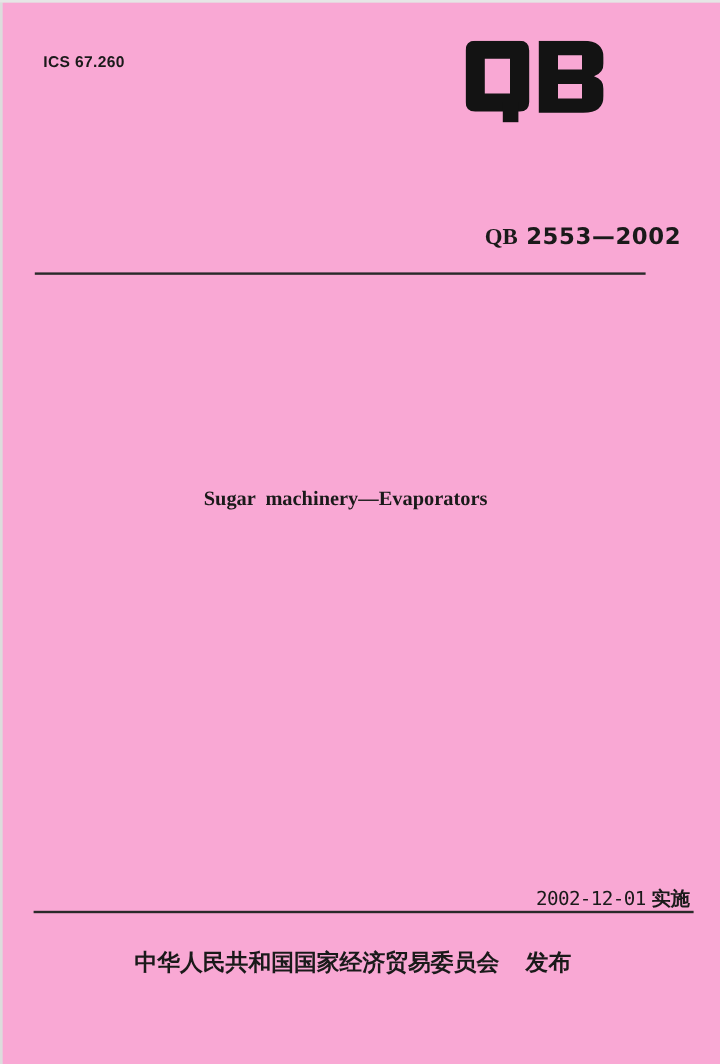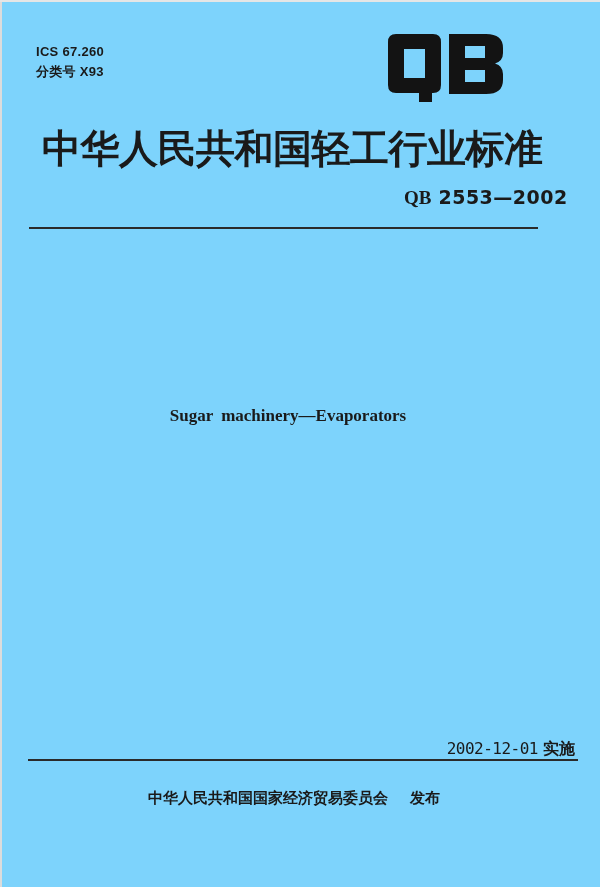--- a/index.html
+++ b/index.html
@@ -1,21 +1,21 @@
 <!DOCTYPE html>
 <html><head>
 <meta charset="utf-8">
 <style>
   * { margin:0; padding:0; box-sizing:border-box; }
   html,body { background:#e9e9e9; }
   .page {
     position:relative;
     width:600px; height:887px;
     margin:0 auto;
-    background:#7dd3fc;
+    background:#f9a8d4;
     color:#1a1a1a;
     font-family:"Liberation Sans", sans-serif;
     overflow:hidden;
     box-shadow:inset 2px 2px 0 #e2e2e2;
   }
   .scan-edge-left { position:absolute; left:0; top:0; width:2px; height:100%; background:#dcdcdc; }
   .scan-edge-top  { position:absolute; left:0; top:0; width:100%; height:2px; background:#e6e6e6; }
 
   .meta-block {
     position:absolute; left:36px; top:42px;
@@ -60,48 +60,46 @@
   .date-row { position:absolute; left:0; top:739px; width:600px; height:20px; font-size:16px; }
   .date-item { position:absolute; white-space:nowrap; }
   .date-item .num { font-family:"DejaVu Sans Mono", monospace; letter-spacing:-0.5px; }
   .date-item .lbl { margin-left:5px; font-weight:bold; font-size:16px; }
   .issue-date { left:34px; }
   .implementation-date { right:25px;text-align:right; }
 
   .footer-row {
     position:absolute; left:0; top:789px; width:588px;
     display:flex; justify-content:center; align-items:center; gap:22px;
-    font-size:15px; font-weight:bold; white-space:nowrap;
+    font-size:19px; font-weight:bold; white-space:nowrap;
   }
 </style>
 </head>
 <body>
 
 <div class="page">
   <div class="scan-edge-left"></div>
   <div class="scan-edge-top"></div>
 
   <div class="meta-block">
     <div>ICS 67.260</div>
-    <div>分类号 X93</div>
   </div>
 
   <div class="qb-logo">
     <span class="sr-only">QB</span>
     <svg width="115" height="68" viewBox="0 0 115 68">
       <path fill="#131313" fill-rule="evenodd" d="M8,0 H45 Q53,0 53,8 V51 Q53,59 45,59 H8 Q0,59 0,51 V8 Q0,0 8,0 Z
            M16,15 H37 V44 H16 Z"></path>
       <rect x="31" y="51" width="13" height="17" fill="#131313"></rect>
       <path fill="#131313" fill-rule="evenodd" d="M61,0 H98 Q115,0 115,14 V19 Q115,27 107,29.5 Q115,32 115,40 V46 Q115,60 98,60 H61 Z
            M77,12 H97 V24 H77 Z
            M77,36 H97 V48 H77 Z"></path>
     </svg>
   </div>
 
-  <div class="standard-heading">中华人民共和国轻工行业标准</div>
 
   <div class="standard-number">
     <span class="prefix">QB</span><span class="code">2553—2002</span>
   </div>
 
   <div class="rule header-rule"></div>
 
   <div class="english-title">Sugar machinery—Evaporators</div>
 
   <div class="date-row">

